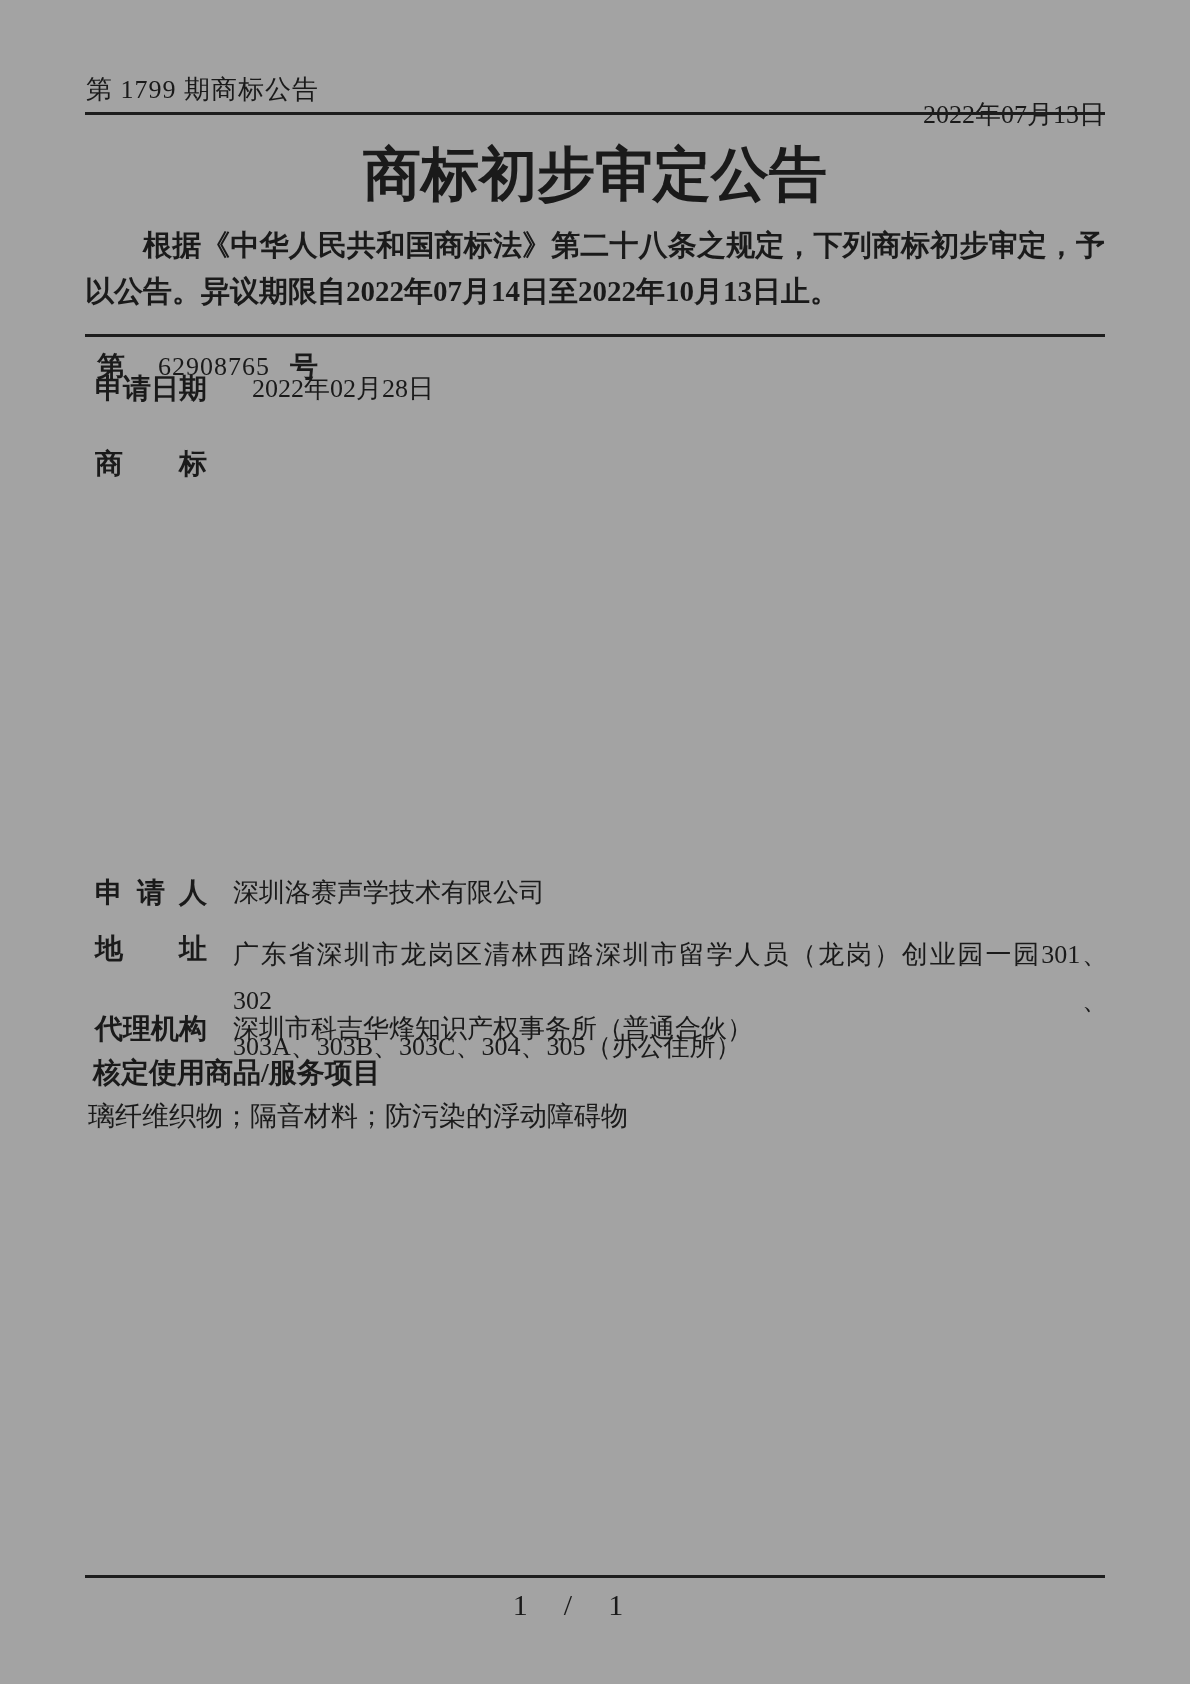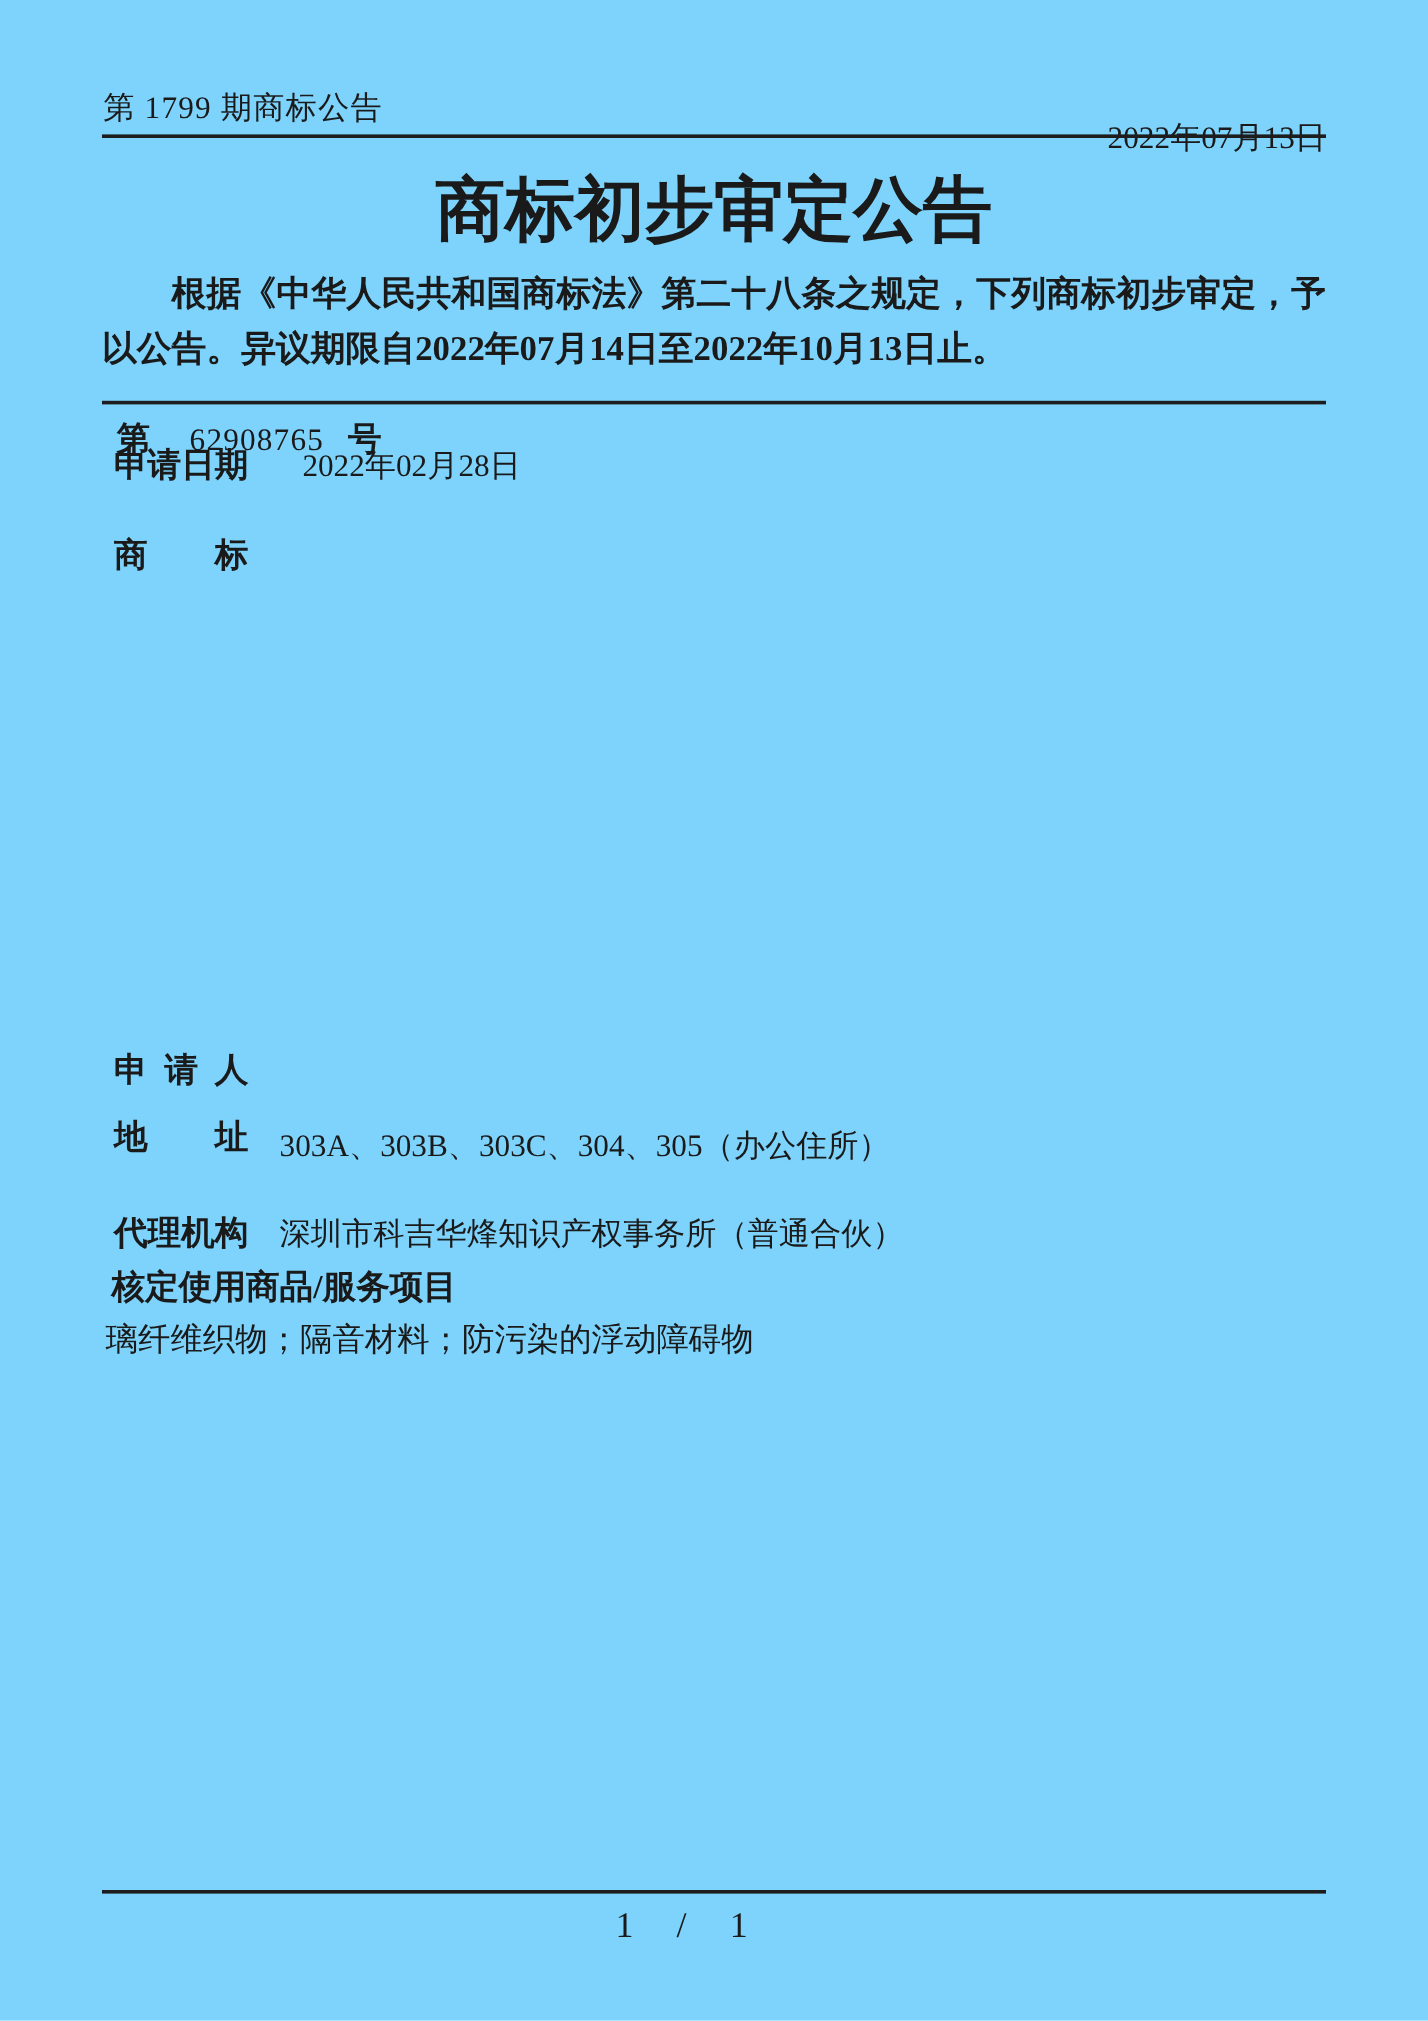--- a/index.html
+++ b/index.html
@@ -1,20 +1,20 @@
 <!DOCTYPE html>
 <html><head>
 <meta charset="utf-8">
 <style>
   html, body { margin: 0; padding: 0; background: #ffffff; }
   .page {
     position: relative;
     width: 1190px;
     height: 1684px;
-    background: #7dd3fc;
+    background: #a3a3a3;
     font-family: "Liberation Serif", "DejaVu Serif", serif;
     color: #1a1a1a;
     overflow: hidden;
   }
   .hdr-left {
     position: absolute; left: 86px; top: 72px;
     font-size: 26px; letter-spacing: 1px;
   }
   .hdr-right {
     position: absolute; right: 85px; top: 72px;
@@ -130,25 +130,27 @@
     <span class="val val-date">2022年02月28日</span>
   </div>
 
   <div class="row row-tm">
     <span class="lbl-box">商标</span>
   </div>
 
 
   <div class="row row-applicant">
     <span class="lbl-box">申请人</span>
+    <span class="val">深圳洛赛声学技术有限公司</span>
   </div>
 
   <div class="row row-address">
     <span class="lbl-box">地址</span>
     <span class="val-multi">
+      <div class="jline">广东省深圳市龙岗区清林西路深圳市留学人员（龙岗）创业园一园301、302、</div>
       <div>303A、303B、303C、304、305（办公住所）</div>
     </span>
   </div>
 
   <div class="row row-agency">
     <span class="lbl-box">代理机构</span>
     <span class="val">深圳市科吉华烽知识产权事务所（普通合伙）</span>
   </div>
 
   <div class="goods-heading">核定使用商品/服务项目</div>

